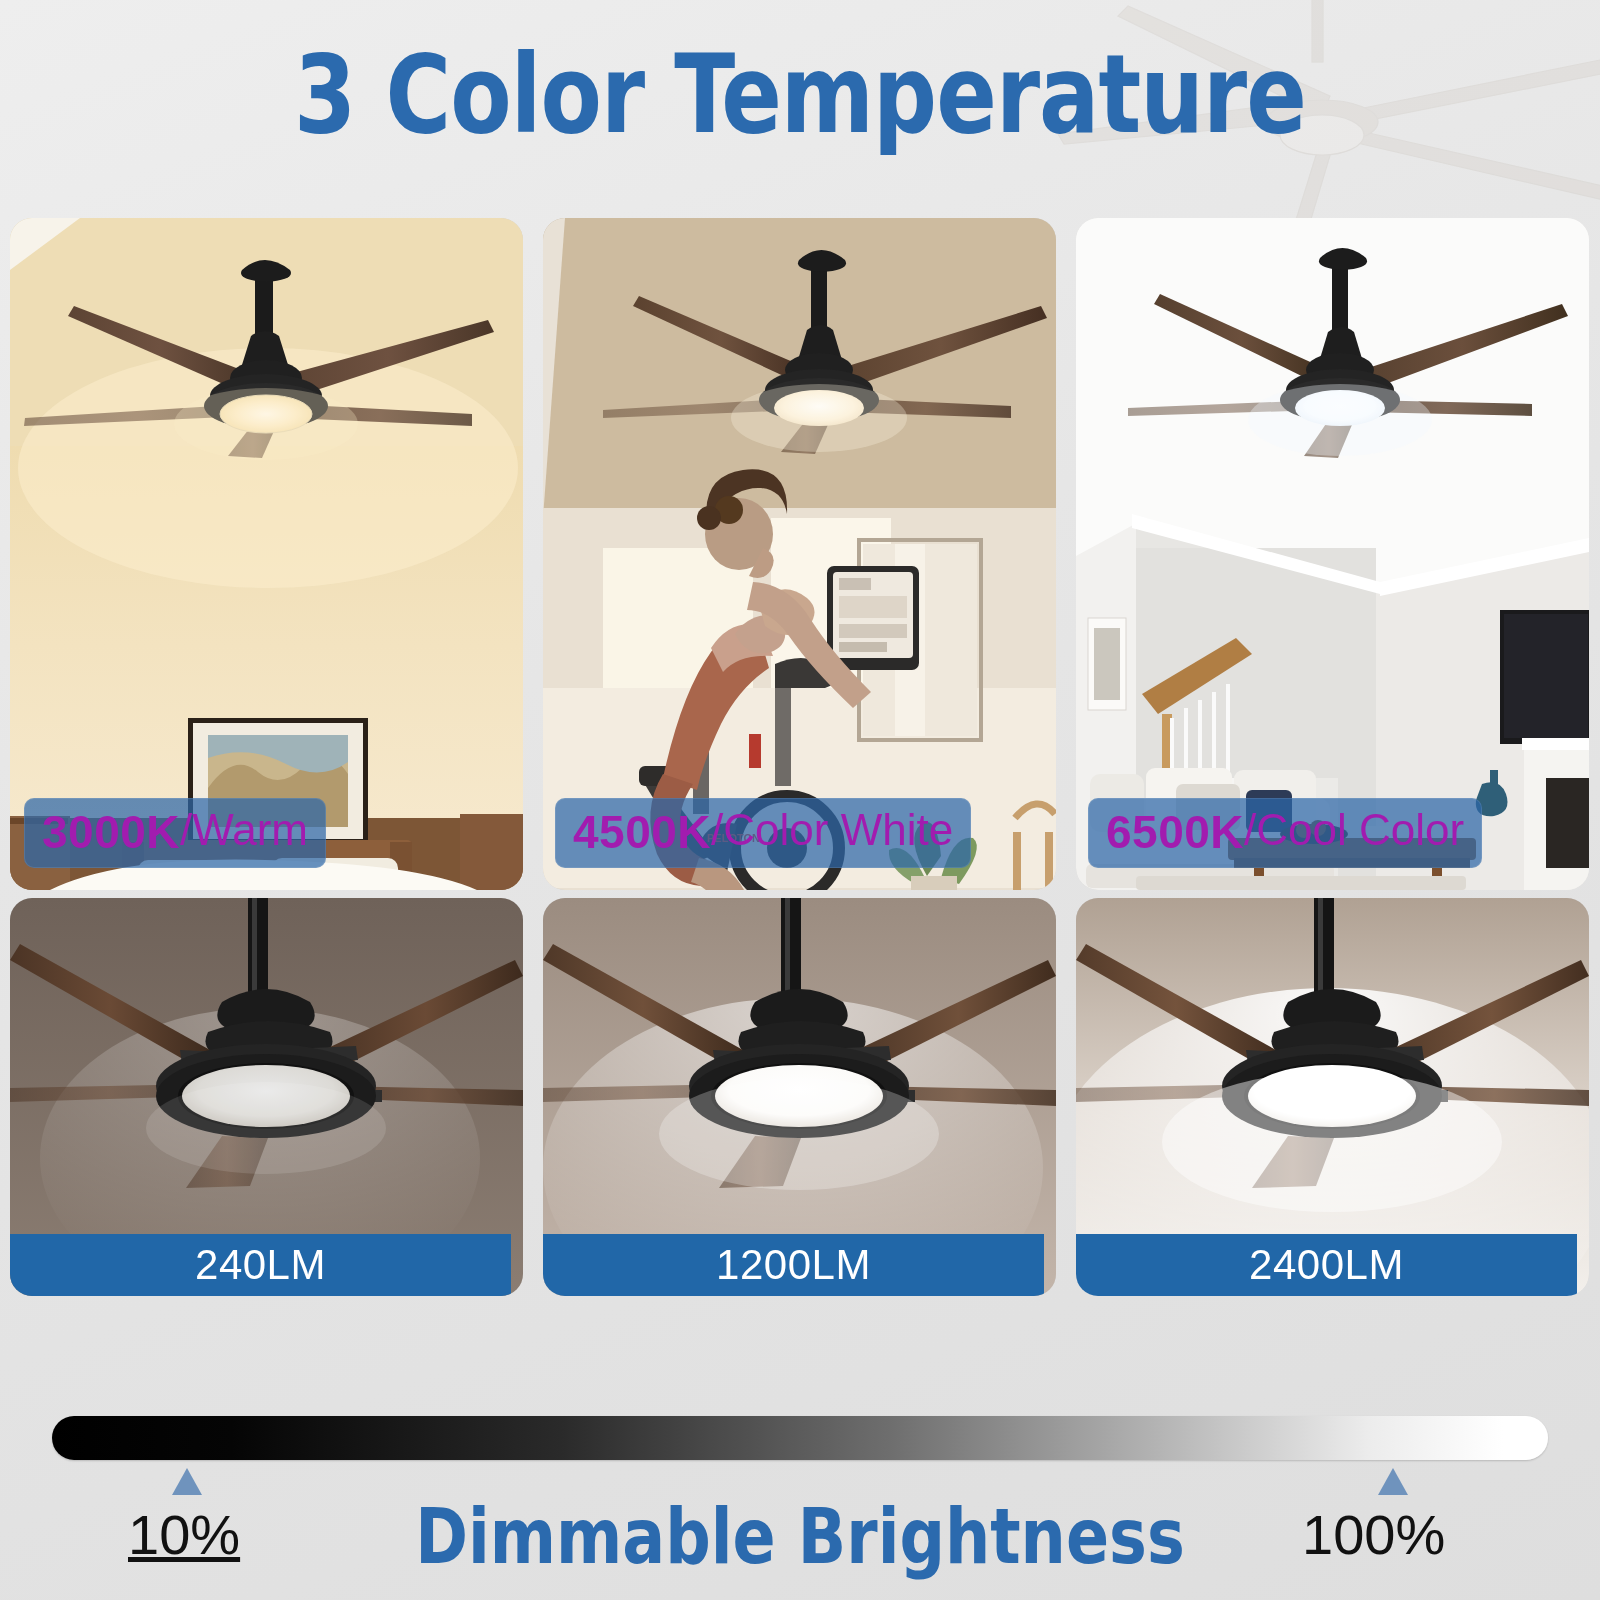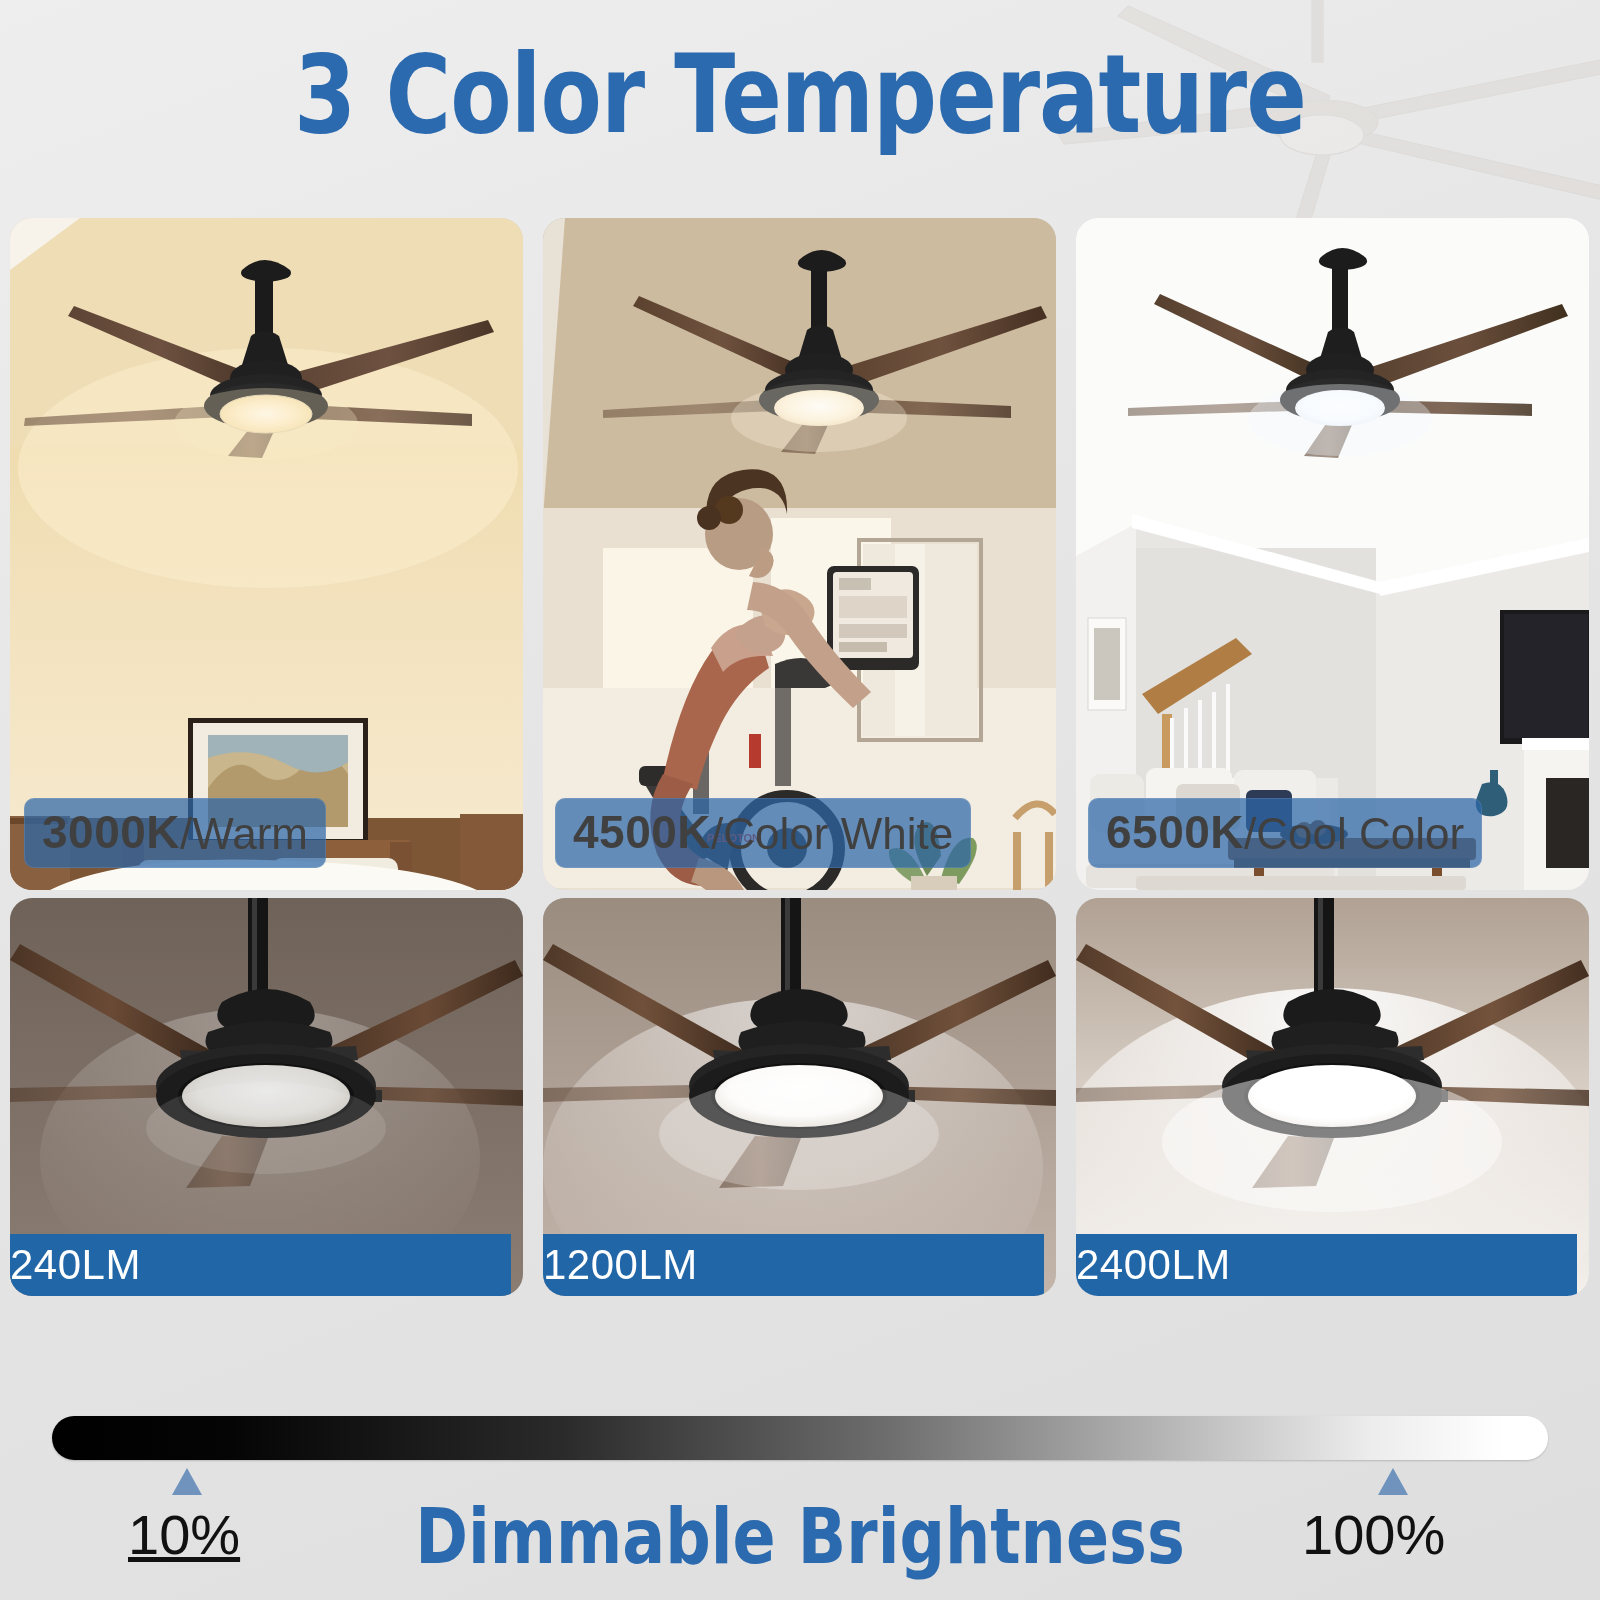--- a/index.html
+++ b/index.html
@@ -37,33 +37,33 @@
   .row.r2 .cell { width:513px; height:398px; }
 
   .scene { position:absolute; inset:0; }
 
   
   .chip {
     position:absolute; left:14px; bottom:22px;
     background:rgba(44,103,168,.72);
     border-radius:10px;
     padding:7px 18px 9px 18px;
-    color:#404040; white-space:nowrap;
-    display:flex; align-items:flex-end; gap:0px;
+    color:#a21caf; white-space:nowrap;
+    display:flex; align-items:flex-start; gap:0px;
     box-shadow:0 0 0 1px rgba(255,255,255,.10) inset;
   }
   .chip .k  { font-size:46px; font-weight:bold; letter-spacing:.5px; }
   .chip .sp { font-size:44px; font-weight:400; }
   .chip.wide { left:12px; }
 
   
   .lmbar {
     position:absolute; left:0; right:12px; bottom:0; height:62px;
     background:#2167a8; color:#fff;
-    display:flex; align-items:center; 
+    display:flex; align-items:center; justify-content:center;
     font-size:42px; font-weight:400; letter-spacing:.5px;margin-top:37px;
   }
 
   
   .dim { position:absolute; left:0; top:1400px; width:1600px; height:200px; }
   .dimtrack {
     position:absolute; left:52px; top:16px; width:1496px; height:44px;
     border-radius:24px;
     background:linear-gradient(to right,#000 0%,#050505 12%,#2a2a2a 34%,#6e6e6e 56%,#b4b4b4 74%,#ececec 88%,#ffffff 97%);
     box-shadow:0 1px 2px rgba(0,0,0,.18);

